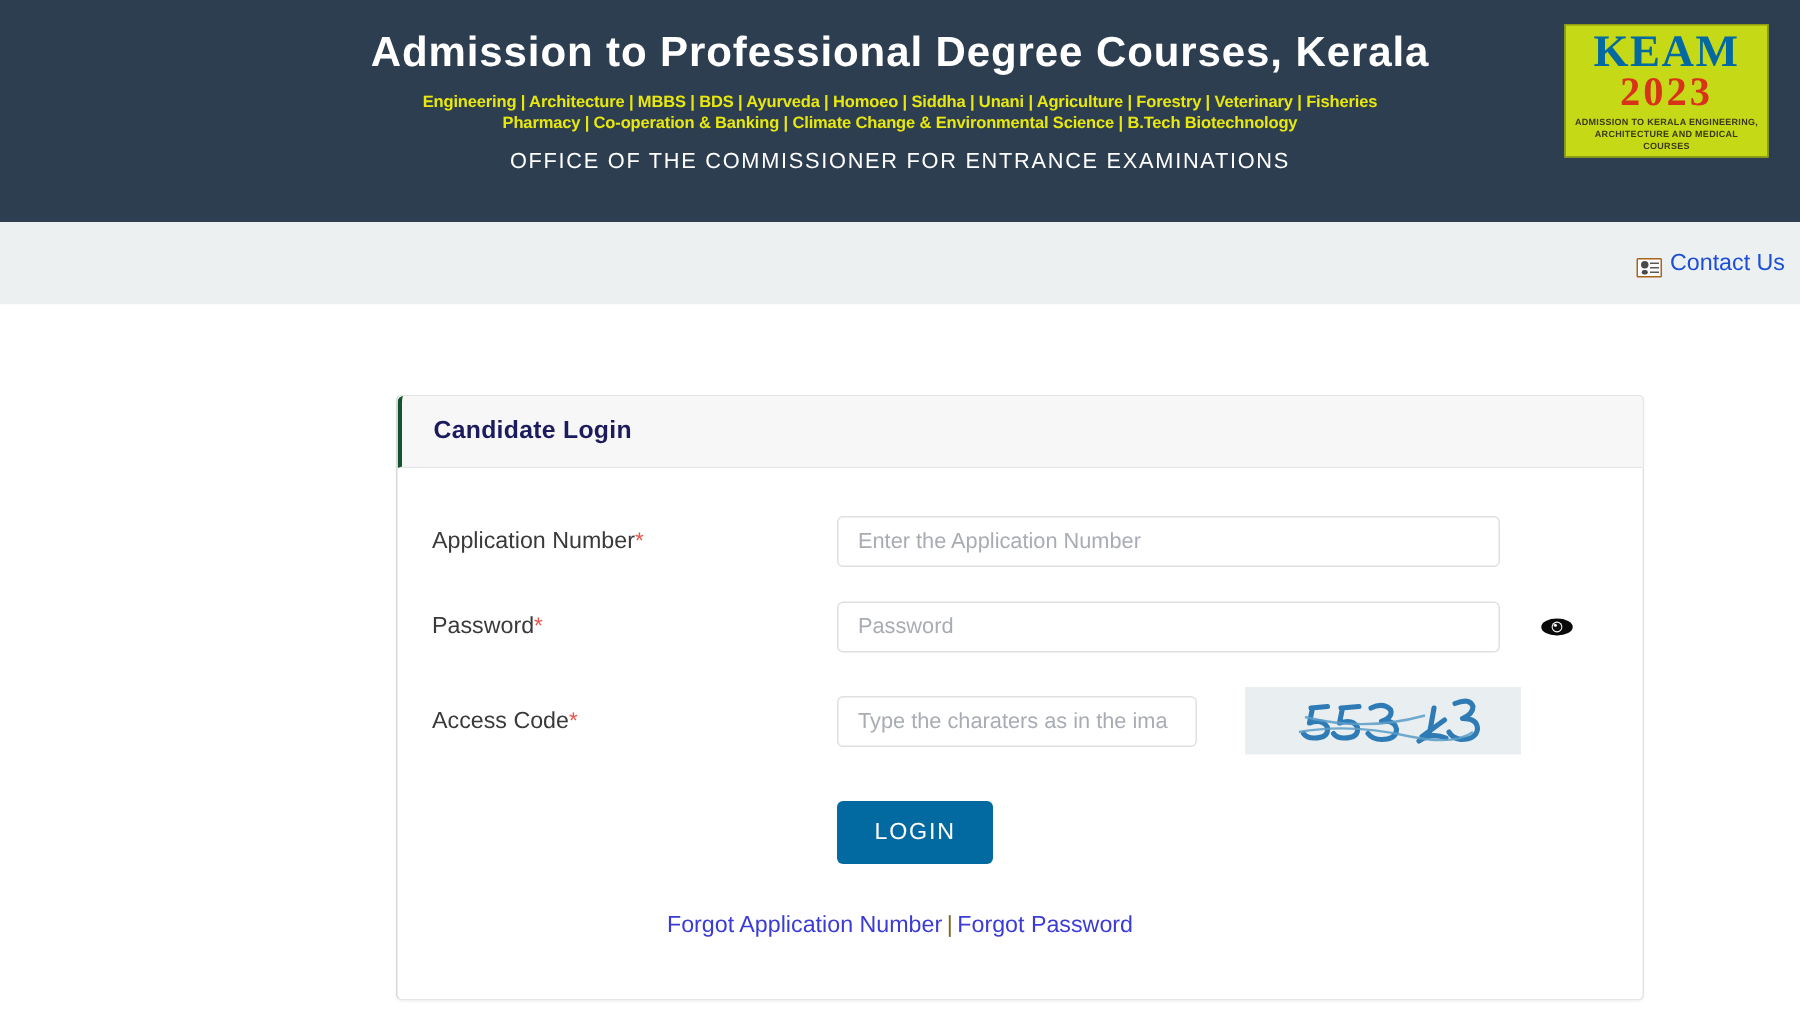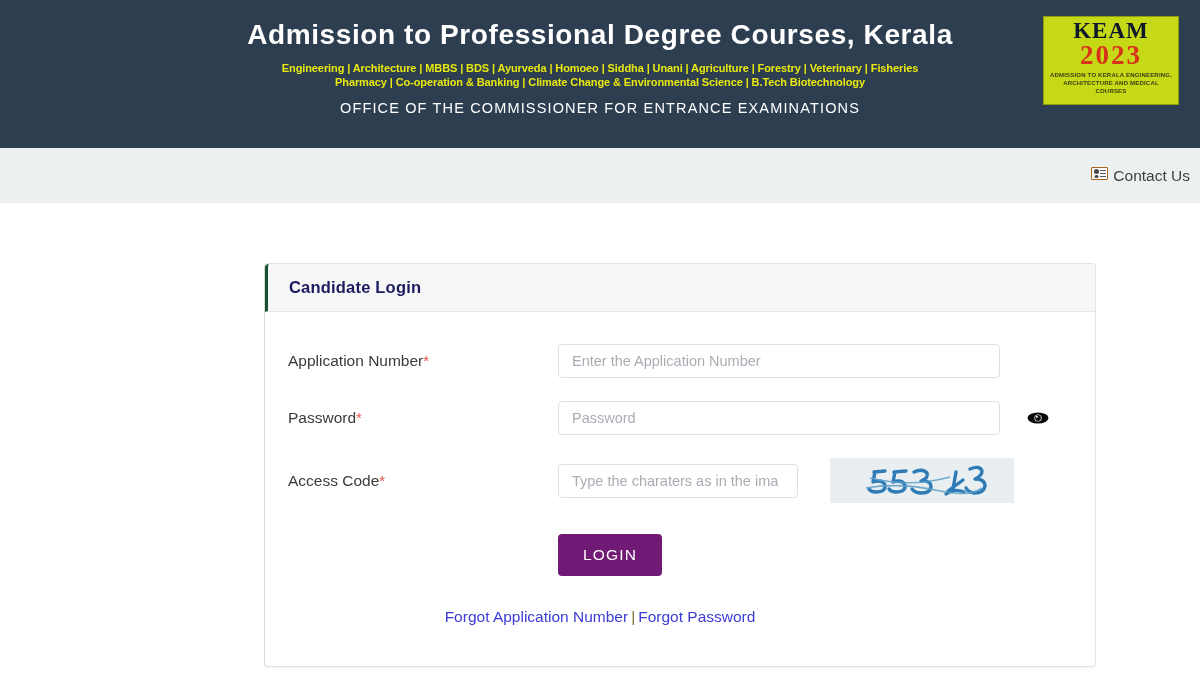--- a/index.html
+++ b/index.html
@@ -61,23 +61,23 @@
     height: 89px;
     background: #c6d917;
     border: 1px solid #8f9e10;
     box-sizing: border-box;
     text-align: center;
     padding-top: 3px;
     overflow: hidden;
   }
   .keam-word {
     font-family: "Liberation Serif", serif;
-    font-size: 23px;
-    font-weight: bold;
-    color: #0f172a;
+    font-size: 30px;
+    font-weight: bold;
+    color: #0369a1;
     line-height: 0.98;
     letter-spacing: 1px;
   }
   .keam-year {
     font-family: "Liberation Serif", serif;
     font-size: 27px;
     font-weight: bold;
     color: #d8331a;
     line-height: 0.95;
     letter-spacing: 2px;
@@ -97,23 +97,23 @@
     height: 55px;
     background: #ecf0f1;
     display: flex;
     align-items: center;
     justify-content: flex-end;
     padding-right: 10px;
     box-sizing: border-box;
   }
   .contact-link {
     display: inline-flex;
-    align-items: flex-start;
+    align-items: flex-end;
     gap: 5px;
-    color: #404040;
+    color: #1d4ed8;
     font-size: 15.5px;
     text-decoration: none;
     cursor: pointer;
   }
   .contact-icon {
     width: 17px;
     height: 13px;
     border: 1.5px solid #a8651d;
     border-radius: 1px;
     box-sizing: border-box;
@@ -235,21 +235,21 @@
     align-items: center;
     justify-content: center;
     overflow: hidden;
   }
 
   .btn-row {
     padding-left: 293px;
     margin-top: 31px;
   }
   .login-button {
-    background: #701a75;
+    background: #0369a1;
     color: #ffffff;
     border: none;
     border-radius: 4px;
     font-family: "Liberation Sans", sans-serif;
     font-size: 15.5px;
     letter-spacing: 1.2px;
     padding: 12px 25px;
     cursor: pointer;
   }
 

